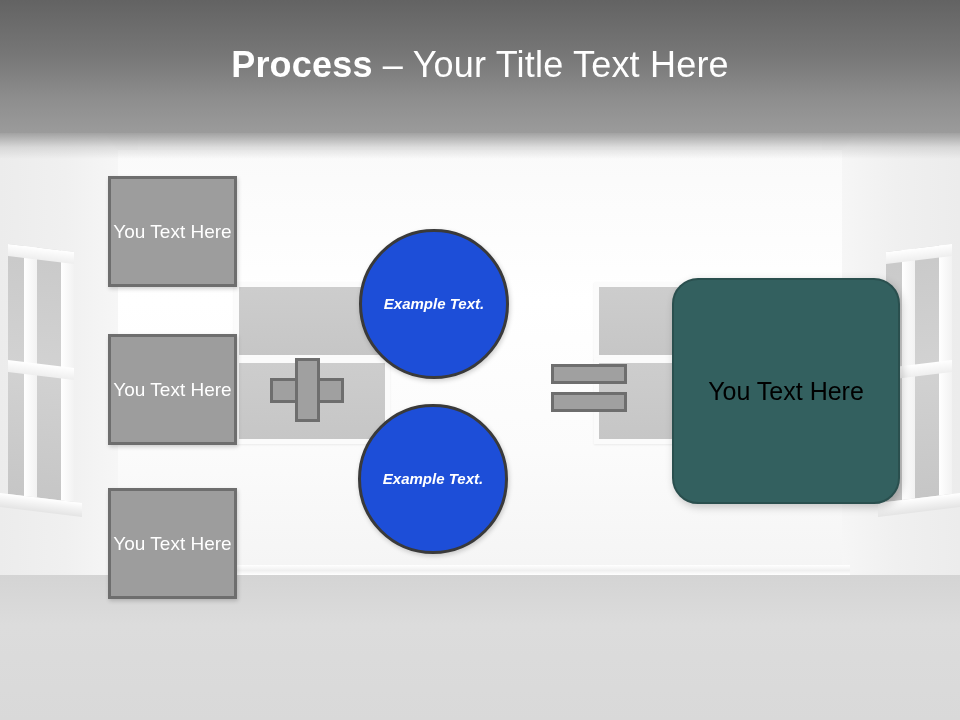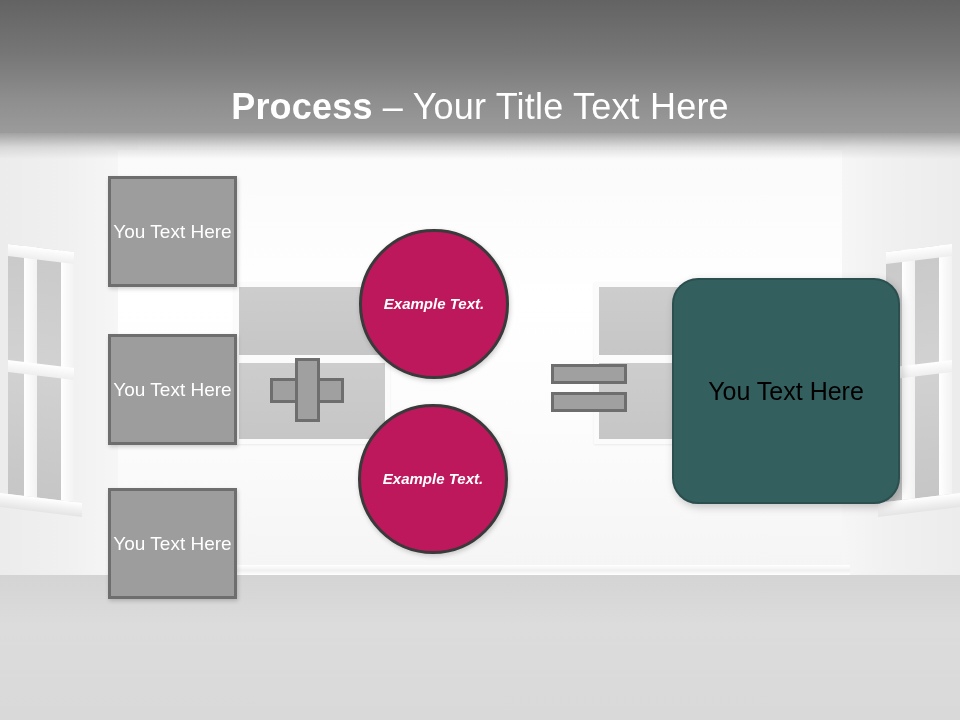--- a/index.html
+++ b/index.html
@@ -151,21 +151,20 @@
   .slide-title {
     position: absolute;
     left: 0; right: 0;
     top: 44px;
     text-align: center;
     color: #ffffff;
     font-size: 36px;
     font-weight: 400;
     letter-spacing: .2px;
     white-space: nowrap;
-    margin-top: 42px;
   }
   .slide-title .strong { font-weight: 700; }
 
   
   .text-box {
     position: absolute;
     width: 129px;
     height: 111px;
     background: #9d9d9d;
     border: 3px solid #6e6e6e;
@@ -182,21 +181,21 @@
   #box-1 { left: 108px; top: 176px; }
   #box-2 { left: 108px; top: 334px; }
   #box-3 { left: 108px; top: 488px; }
 
   
   .circle {
     position: absolute;
     width: 150px;
     height: 150px;
     border-radius: 50%;
-    background: #be185d;
+    background: #1d4ed8;
     border: 3px solid #3a3a3a;
     box-sizing: border-box;
     color: #ffffff;
     font-size: 15px;
     font-weight: 700;
     font-style: italic;
     line-height: 1.55;
     display: flex;
     align-items: center;
     justify-content: center;

